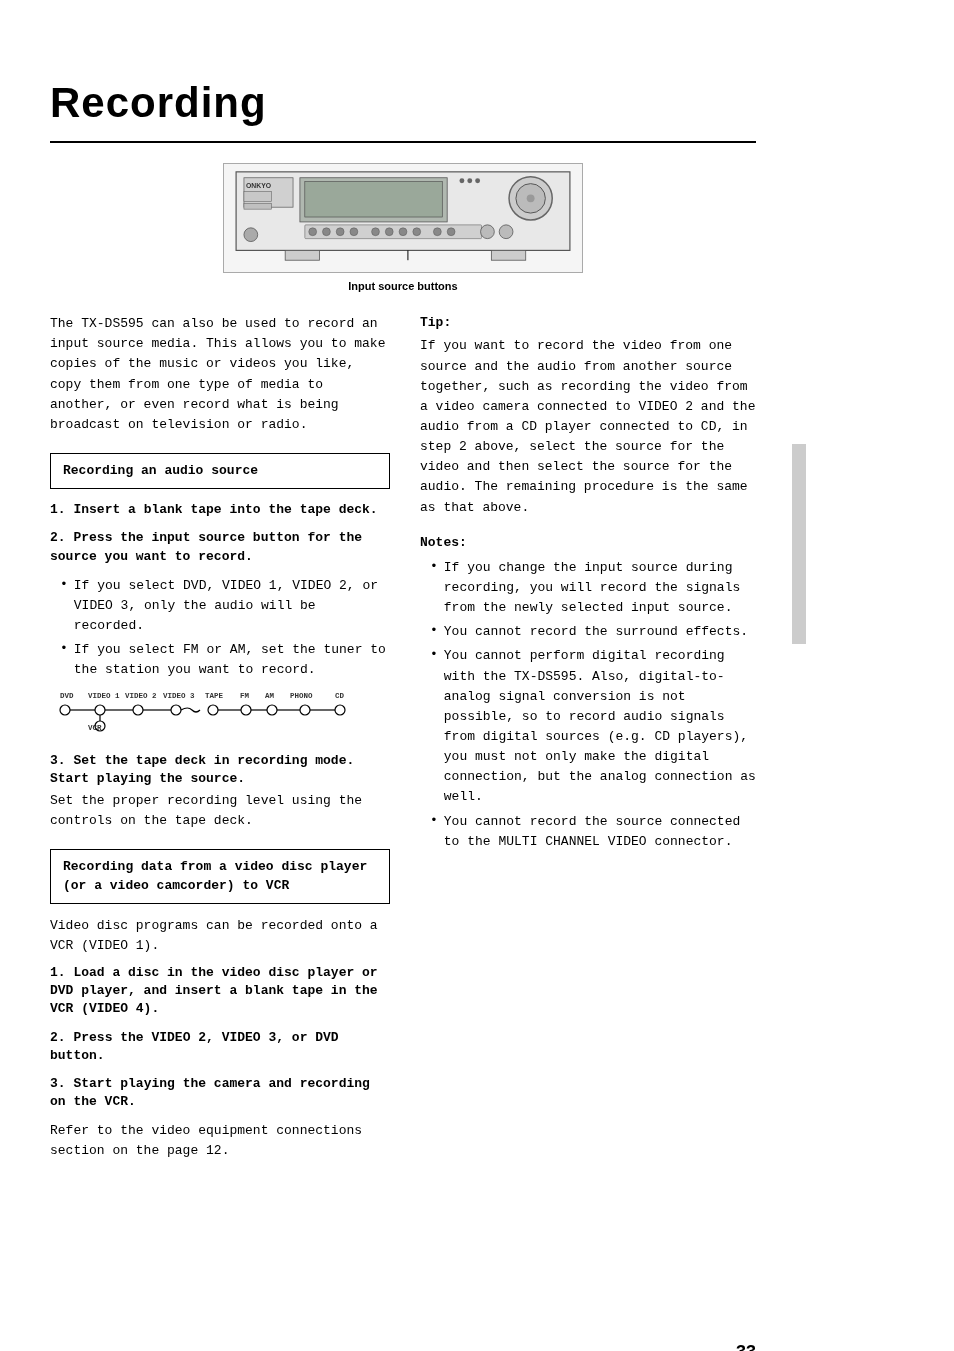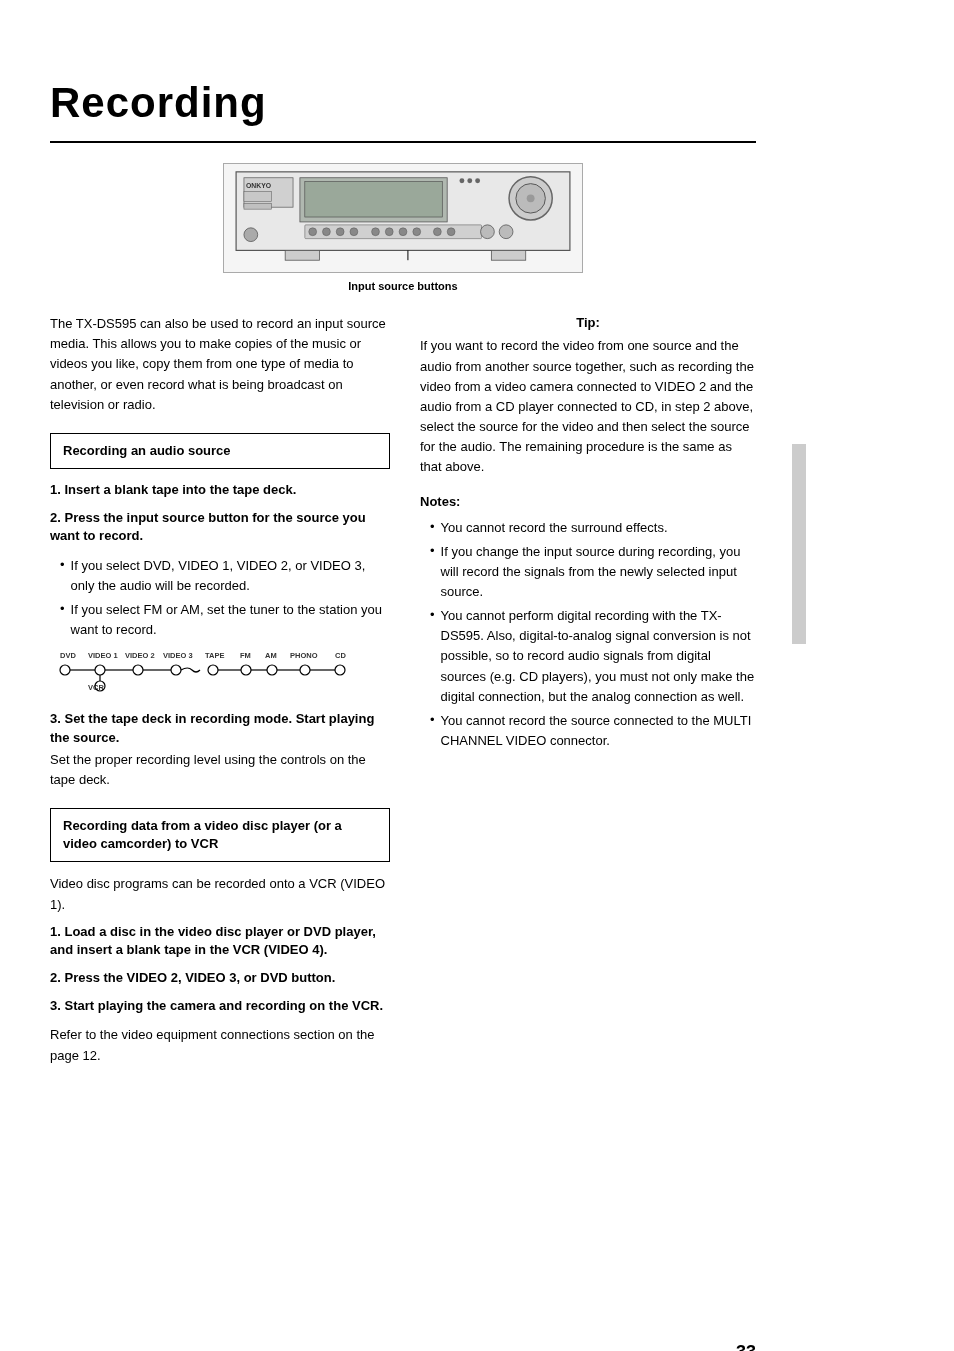--- a/index.html
+++ b/index.html
@@ -38,20 +38,21 @@
     .input-source-label {
       font-size: 11px;
       font-weight: bold;
       margin-top: 6px;
       text-align: right;
     }
     
     .main-content {
       display: flex;
       gap: 30px;
+      font-family: Liberation Mono, monospace;
     }
     .left-col {
       flex: 1;
       max-width: 490px;
     }
     .right-col {
       flex: 1;
       max-width: 380px;
     }
     
@@ -104,21 +105,20 @@
     }
     .bullet-text {
       font-size: 13px;
       line-height: 1.55;
     }
     
     .tip-title {
       font-weight: bold;
       font-size: 13px;
       margin-bottom: 4px;
-      text-align: center;
     }
     .tip-content {
       font-size: 13px;
       line-height: 1.55;
       margin-bottom: 16px;
     }
     .notes-title {
       font-weight: bold;
       font-size: 13px;
       margin-bottom: 6px;
@@ -315,24 +315,24 @@
     <div class="right-col">
 
       <div>
         <div class="tip-title">Tip:</div>
         <p class="tip-content">If you want to record the video from one source and the audio from another source together, such as recording the video from a video camera connected to VIDEO 2 and the audio from a CD player connected to CD, in step 2 above, select the source for the video and then select the source for the audio. The remaining procedure is the same as that above.</p>
       </div>
 
       <div>
         <div class="notes-title">Notes:</div>
         <div class="bullet-item">
+          <span class="bullet-text">If you change the input source during recording, you will record the signals from the newly selected input source.</span>
+        </div>
+        <div class="bullet-item">
           <span class="bullet-text">You cannot record the surround effects.</span>
-        </div>
-        <div class="bullet-item">
-          <span class="bullet-text">If you change the input source during recording, you will record the signals from the newly selected input source.</span>
         </div>
         <div class="bullet-item">
           <span class="bullet-text">You cannot perform digital recording with the TX-DS595. Also, digital-to-analog signal conversion is not possible, so to record audio signals from digital sources (e.g. CD players), you must not only make the digital connection, but the analog connection as well.</span>
         </div>
         <div class="bullet-item">
           <span class="bullet-text">You cannot record the source connected to the MULTI CHANNEL VIDEO connector.</span>
         </div>
       </div>
 
     </div>

